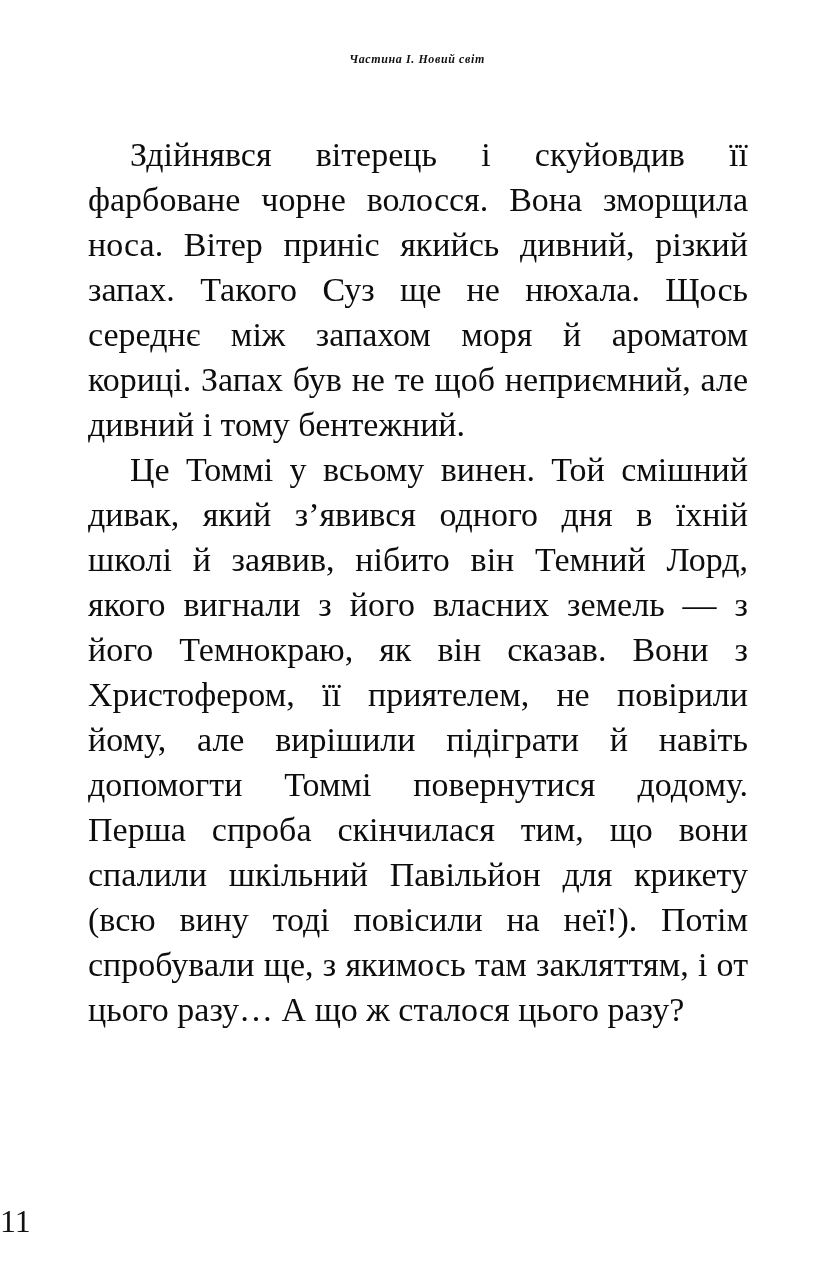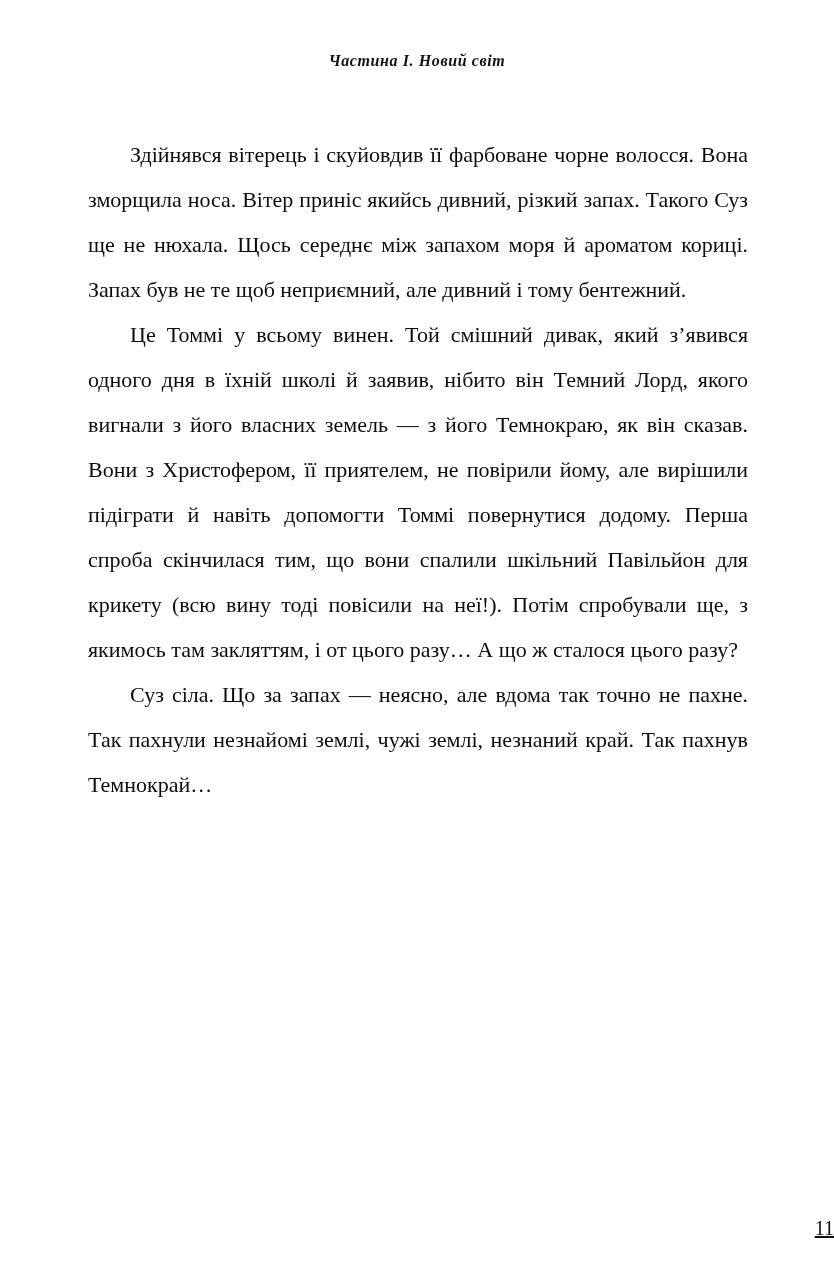--- a/index.html
+++ b/index.html
@@ -17,62 +17,60 @@
     box-sizing: border-box;
   }
   .running-head {
     position: absolute;
     top: 52px;
     left: 0;
     width: 100%;
     text-align: center;
     font-family: "Liberation Serif", serif;
     font-style: italic;
-    font-size: 16px;
+    font-size: 12px;
     letter-spacing: 0.6px;
     color: #111111;
     font-weight: 600;
   }
   .body-text {
     position: absolute;
     top: 132px;
     left: 88px;
     width: 660px;
     font-family: "Liberation Serif", serif;
-    font-size: 22px;
+    font-size: 34px;
     line-height: 45px;
     color: #0d0d0d;
     text-align: justify;
     text-justify: inter-word;
   }
   .body-text p {
     margin: 0;
     text-indent: 42px;
     hyphens: manual;
   }
   .folio {
     position: absolute;
     bottom: 40px;
     left: 0;
     width: 100%;
-    text-align: right;
+    text-align: left;
     font-family: "Liberation Serif", serif;
-    font-size: 20px;
+    font-size: 32px;
     color: #111111;
-    text-decoration: underline;
   }
 </style>
 </head>
 <body>
 
 <div class="page">
 
   <div class="running-head">Частина I. Новий світ</div>
 
   <div class="body-text">
     <p>Здійнявся вітерець і скуйовдив її фарбоване чорне волосся. Вона зморщила носа. Вітер приніс якийсь дивний, різкий запах. Такого Суз ще не нюхала. Щось середнє між запахом моря й ароматом кориці. Запах був не те щоб неприємний, але дивний і тому бентежний.</p>
     <p>Це Томмі у всьому винен. Той смішний дивак, який з’явився одного дня в їхній школі й заявив, нібито він Темний Лорд, якого вигнали з його власних земель — з його Темнокраю, як він сказав. Вони з Христофером, її приятелем, не повірили йому, але вирішили підіграти й навіть допомогти Томмі повернутися додому. Перша спроба скінчилася тим, що вони спалили шкільний Павільйон для крикету (всю вину тоді повісили на неї!). Потім спробували ще, з якимось там закляттям, і от цього разу… А що ж сталося цього разу?</p>
-    <p>Суз сіла. Що за запах — неясно, але вдома так точно не пахне. Так пахнули незнайомі землі, чужі землі, незнаний край. Так пахнув Темнокрай…</p>
   </div>
 
   <div class="folio">11</div>
 
 </div>
 
 </body></html>

